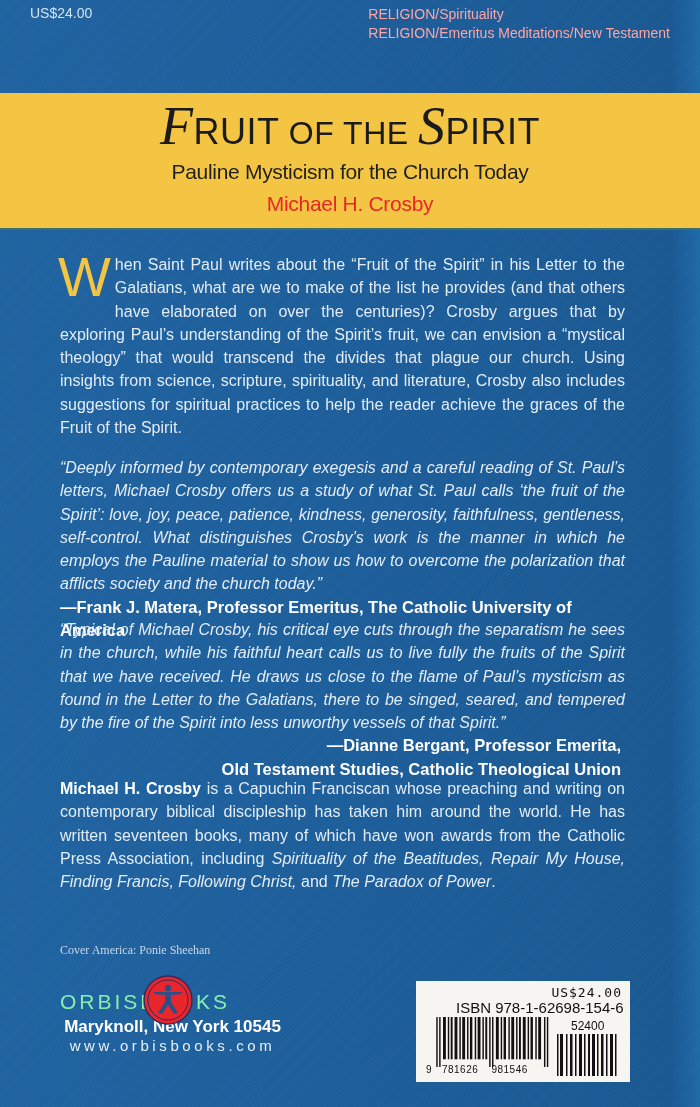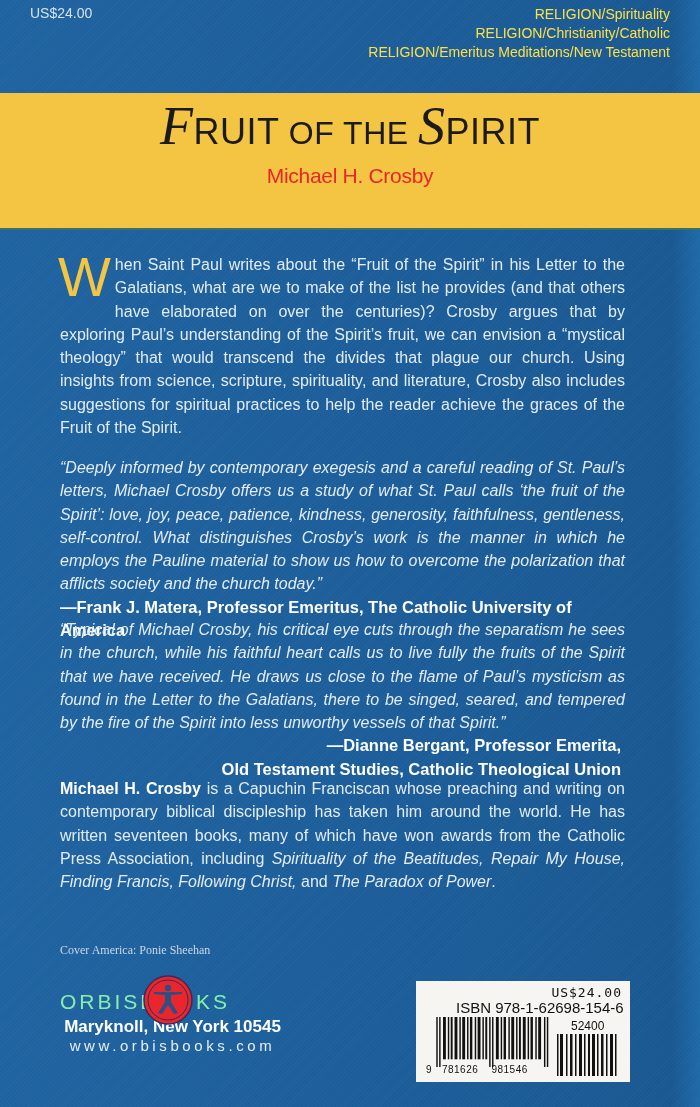--- a/index.html
+++ b/index.html
@@ -14,22 +14,22 @@
     position:absolute; inset:0;
     background:
       repeating-linear-gradient(135deg, rgba(255,255,255,0.025) 0 1px, rgba(0,0,0,0) 1px 3px),
       linear-gradient(90deg, #1f63a0 0%, #1c5d99 60%, #1a5891 96%, #1e6aa8 100%);
   }
   .price-top {
     position:absolute; left:30px; top:5px;
     font-size:14px; color:#d5e2ef; font-family:"Liberation Sans", sans-serif;
   }
   .categories {
-    position:absolute; right:30px; top:5px; text-align:right;
-    font-size:14px; line-height:19px; color:#fde047;
+    position:absolute; right:30px; top:5px; text-align:left;
+    font-size:14px; line-height:19px; color:#fca5a5;
   }
   .title-band {
     position:absolute; left:0; right:0; top:93px; height:135px;
     background:#f4c543;
     border-bottom:2px solid #3a6f6a;
     text-align:center;
   }
   .book-title {
     margin-top:10px;
     font-family:"DejaVu Serif", serif;
@@ -118,26 +118,26 @@
 </style>
 </head>
 <body>
 
 <div class="cover"></div>
 
 <div class="price-top">US$24.00</div>
 
 <div class="categories">
   <div>RELIGION/Spirituality</div>
-  <div>RELIGION/Christianity/Catholic</div>
   <div>RELIGION/Emeritus Meditations/New Testament</div>
 </div>
 
 <div class="title-band">
   <div class="book-title"><span class="cap">F</span><span class="big">RUIT</span><span class="small"> OF THE </span><span class="cap">S</span><span class="big">PIRIT</span></div>
+  <div class="subtitle">Pauline Mysticism for the Church Today</div>
   <div class="author">Michael H. Crosby</div>
 </div>
 
 <div class="text-block intro">
   <span class="dropcap">W</span><span>hen Saint Paul writes about the “Fruit of the Spirit” in his Letter to the Galatians, what are we to make of the list he provides (and that others have elaborated on over the centuries)? Crosby argues that by exploring Paul’s understanding of the Spirit’s fruit, we can envision a “mystical theology” that would transcend the divides that plague our church. Using insights from science, scripture, spirituality, and literature, Crosby also includes suggestions for spiritual practices to help the reader achieve the graces of the Fruit of the Spirit.</span>
 </div>
 
 <div class="text-block quote q1">
   <div>“Deeply informed by contemporary exegesis and a careful reading of St. Paul’s letters, Michael Crosby offers us a study of what St. Paul calls ‘the fruit of the Spirit’: love, joy, peace, patience, kindness, generosity, faithfulness, gentleness, self-control. What distinguishes Crosby’s work is the manner in which he employs the Pauline material to show us how to overcome the polarization that afflicts society and the church today.”</div>
   <div class="attrib">—Frank J. Matera, Professor Emeritus, The Catholic University of America</div>

